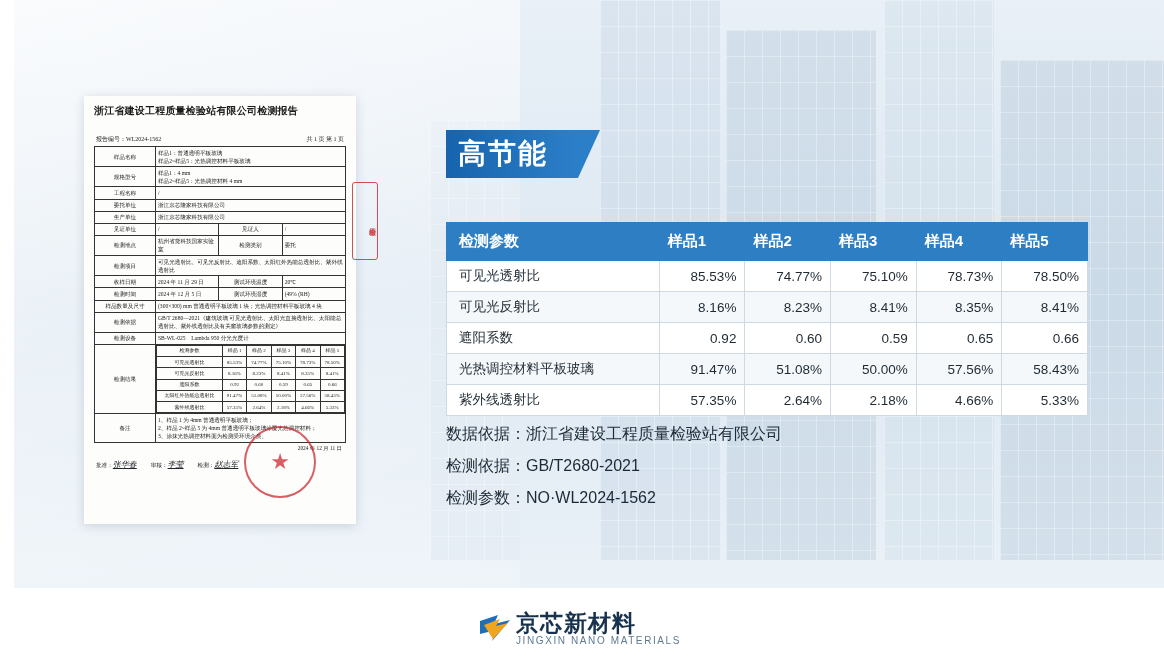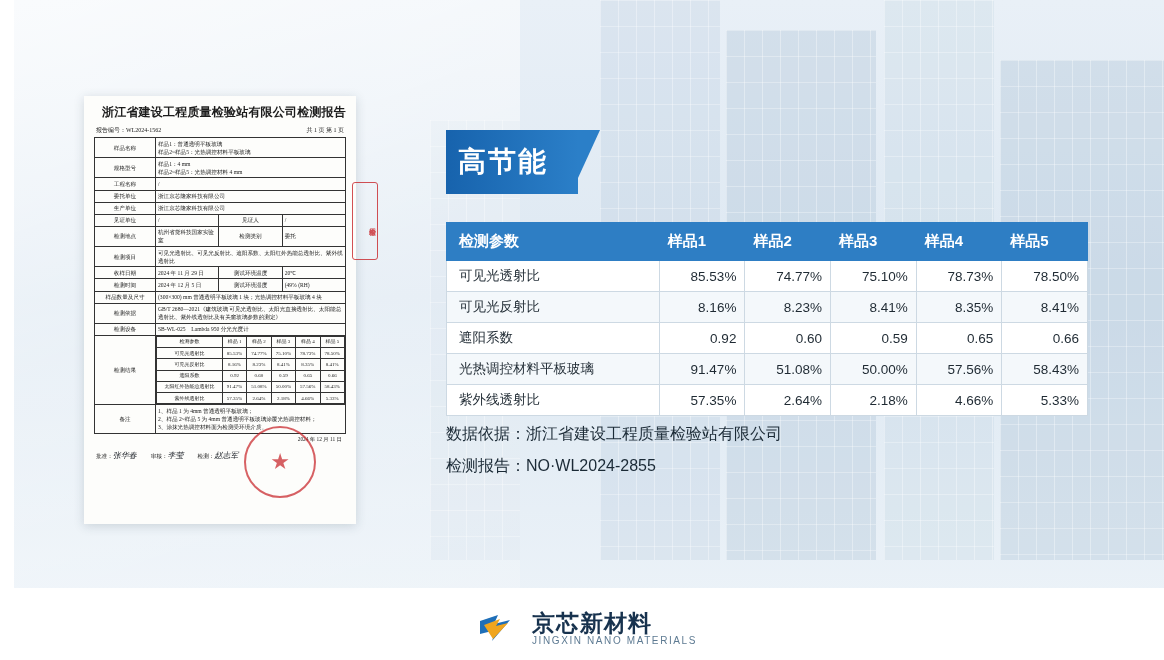--- a/index.html
+++ b/index.html
@@ -67,25 +67,25 @@
     width: 272px;
     height: 428px;
     background: #fdfdfb;
     box-shadow: 0 2px 10px rgba(40,60,80,0.18);
     padding: 8px 10px;
     box-sizing: border-box;
     font-family: "Liberation Serif", serif;
     color: #1b1b1b;
   }
   .rep-title {
-    text-align: right;
-    font-size: 12px;
+    text-align: left;
+    font-size: 10px;
     font-weight: bold;
     letter-spacing: 0.2px;
-    margin-bottom: 5px;
+    margin-bottom: 17px;
   }
   .rep-sub {
     display: flex;
     justify-content: space-between;
     font-size: 6px;
     padding: 0 2px 2px 2px;
   }
   table.rep {
     width: 100%;
     border-collapse: collapse;
@@ -121,20 +121,21 @@
     font-size: 5.6px;
     margin-top: 7px;
     padding-left: 2px;
     align-items: center;
   }
   .sign-cursive {
     font-family: "Liberation Serif", serif;
     font-style: italic;
     font-size: 8px;
     color: #20252b;
+    text-decoration: underline;
   }
   .seal {
     position: absolute;
     left: 160px;
     top: 330px;
     width: 68px;
     height: 68px;
     border: 2px solid #c8252a;
     border-radius: 50%;
     opacity: 0.72;
@@ -166,21 +167,21 @@
     box-sizing: border-box;
     opacity: 0.8;
   }
 
   
   .headline {
     position: absolute;
     left: 446px;
     top: 130px;
     width: 132px;
-    height: 64px;
+    height: 48px;
     background: linear-gradient(90deg, #1763ad 0%, #2b7fc8 100%);
     color: #ffffff;
     font-size: 28px;
     font-weight: bold;
     letter-spacing: 2px;
     display: flex;
     align-items: center;
     padding-left: 12px;
     box-sizing: border-box;
   }
@@ -241,21 +242,21 @@
   .notes .nkey { color: #1b2a36; }
   .notes .nval { color: #1b2a36; margin-top: 19px; }
 
   
   .logo {
     position: absolute;
     left: 478px;
     bottom: 14px;
     display: flex;
     align-items: center;
-    gap: 20px;
+    gap: 4px;
   }
   .logo-mark {
     width: 34px;
     height: 30px;
     position: relative;
   }
   .logo-text .ct {
     font-size: 23px;
     font-weight: bold;
     color: #17324e;
@@ -501,21 +502,24 @@
         <td>5.33%</td>
       </tr>
     </tbody>
   </table>
 
   <div class="notes">
     <div class="nrow">
       <span class="nkey">数据依据：</span><span class="nval">浙江省建设工程质量检验站有限公司</span>
     </div>
     <div class="nrow">
-      <span class="nkey">检测报告：</span><span class="nval">NO·WL2024-2855</span>
+      <span class="nkey">检测依据：</span><span class="nval">GB/T2680-2021</span>
+    </div>
+    <div class="nrow">
+      <span class="nkey">检测参数：</span><span class="nval">NO·WL2024-1562</span>
     </div>
   </div>
 
   <div class="logo">
     <div class="logo-mark">
       <svg width="34" height="30" viewBox="0 0 34 30" xmlns="http://www.w3.org/2000/svg">
         <polygon points="2,8 20,2 16,11 32,7 14,28 18,17 2,21" fill="#1f6fb8"></polygon>
         <polygon points="6,12 22,6 18,13 30,10 15,26" fill="#f0a51e"></polygon>
       </svg>
     </div>

